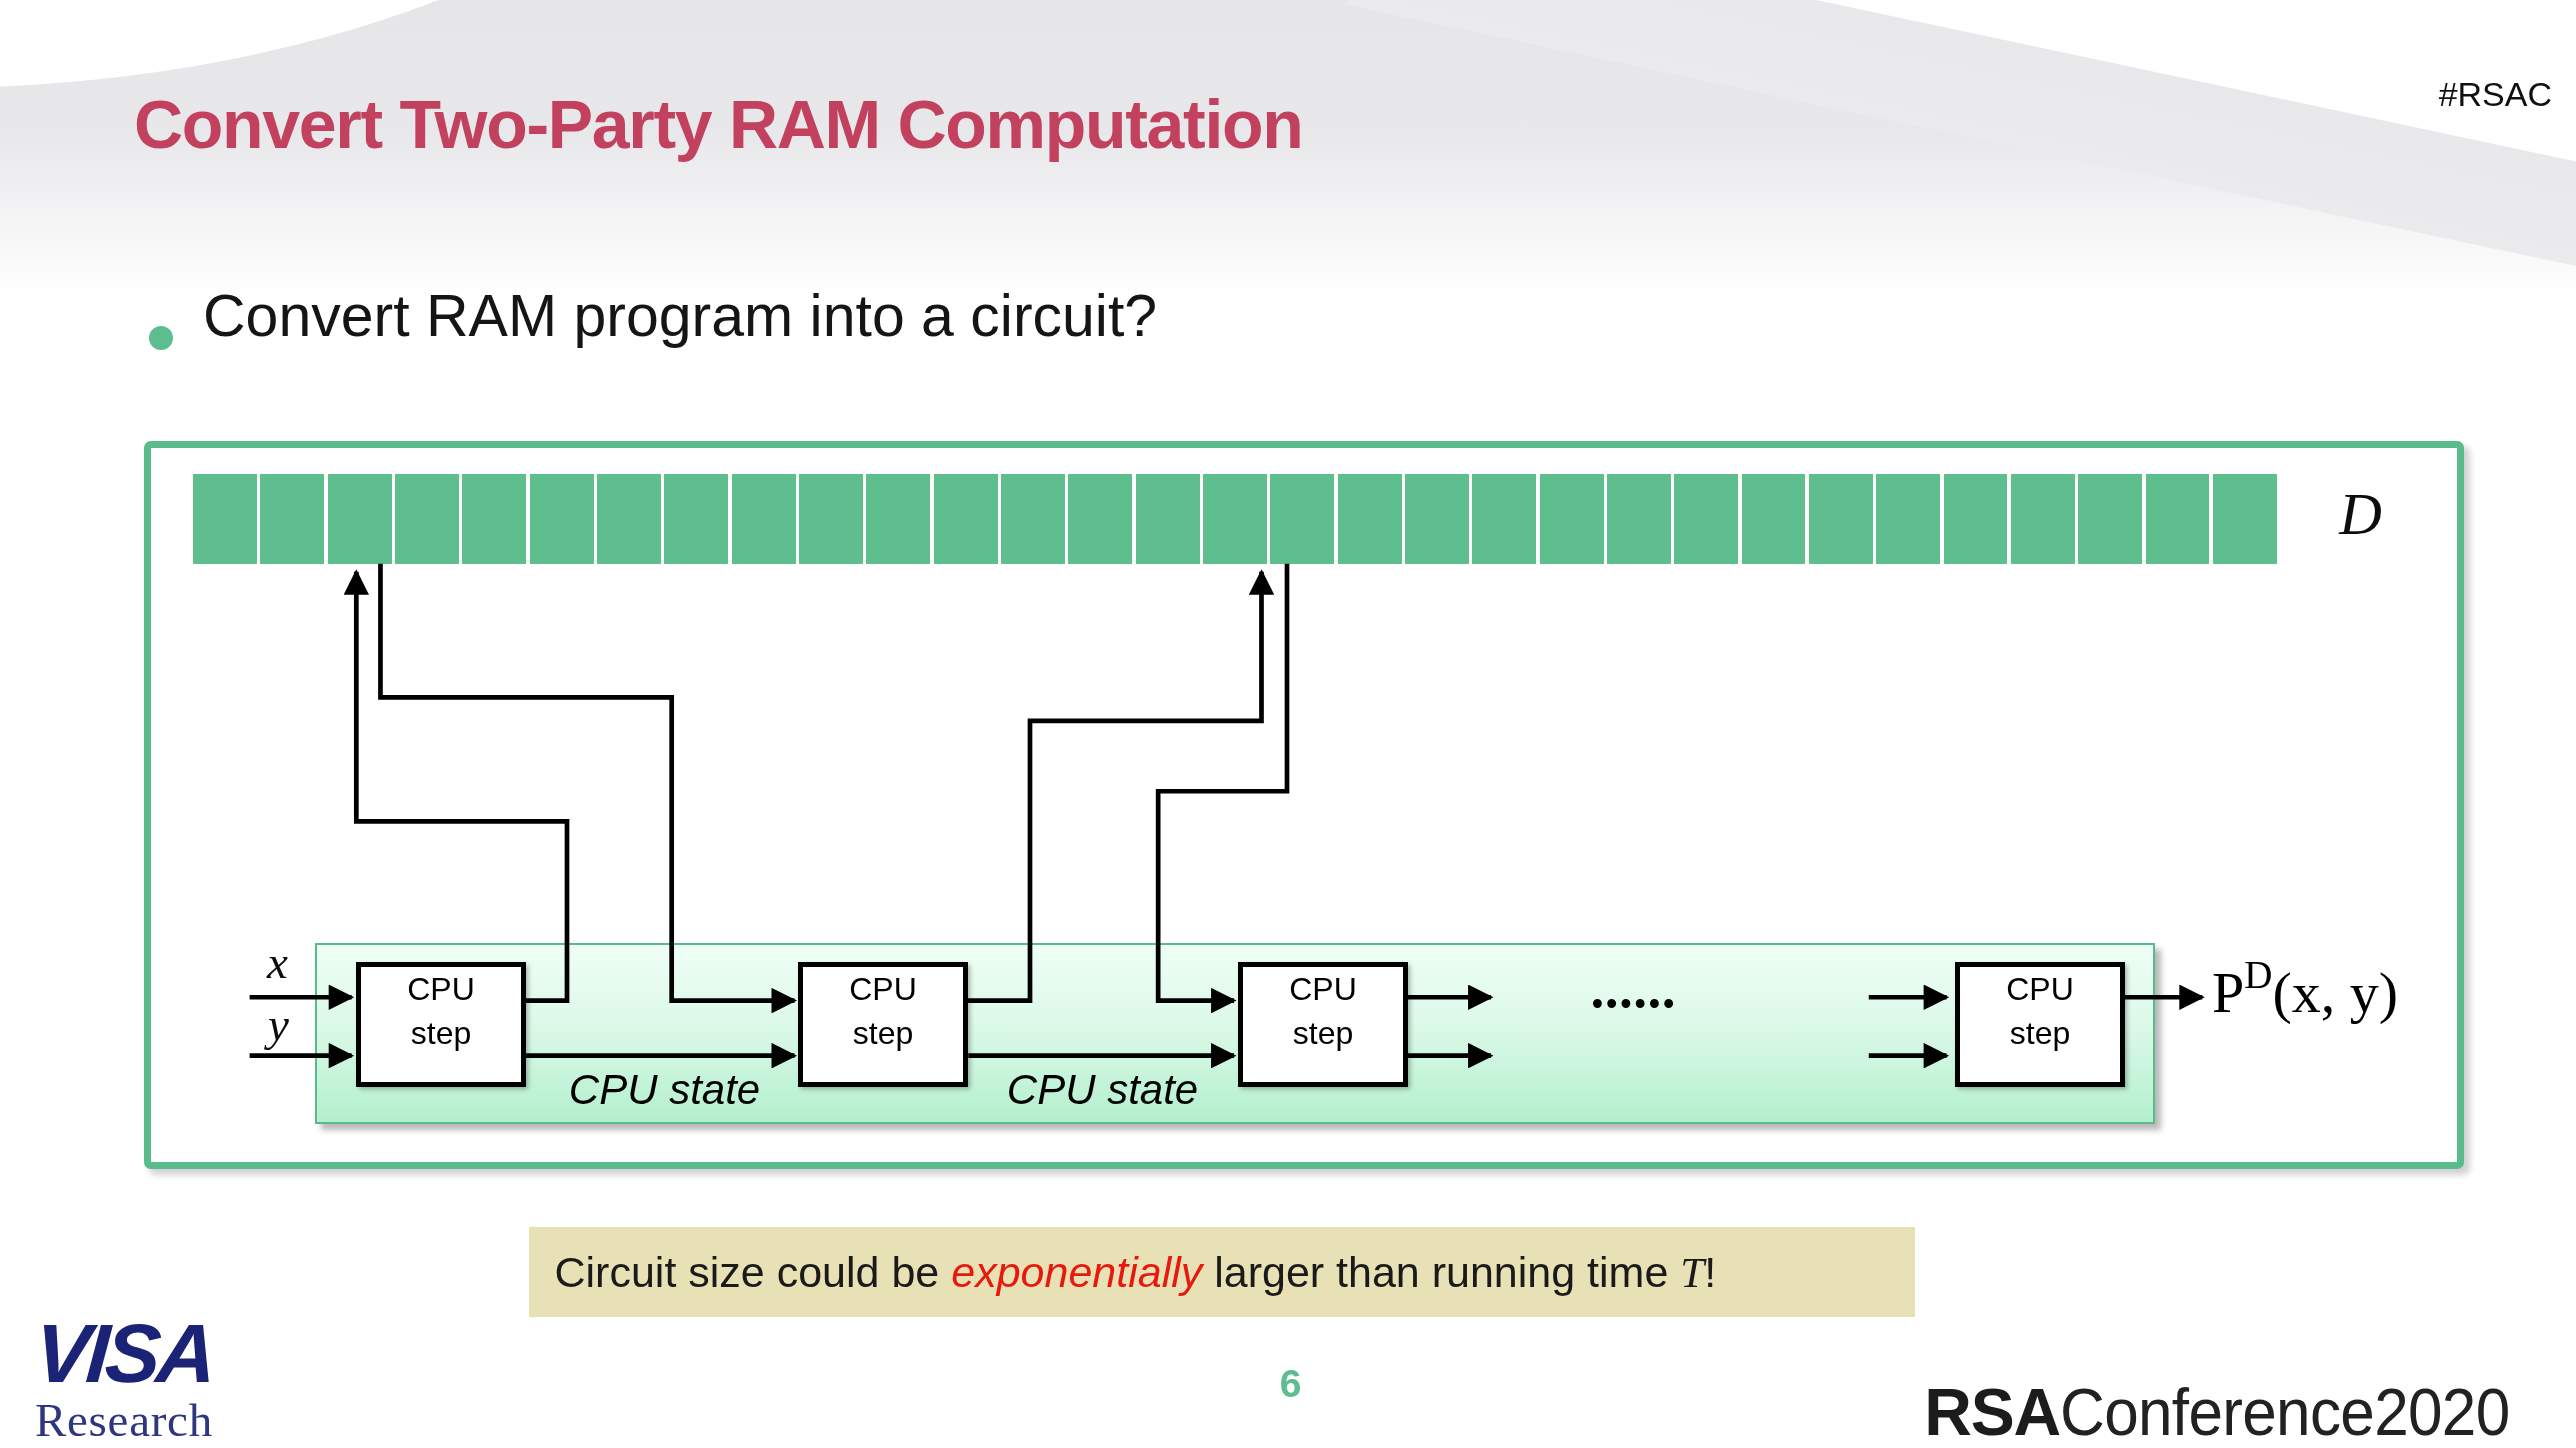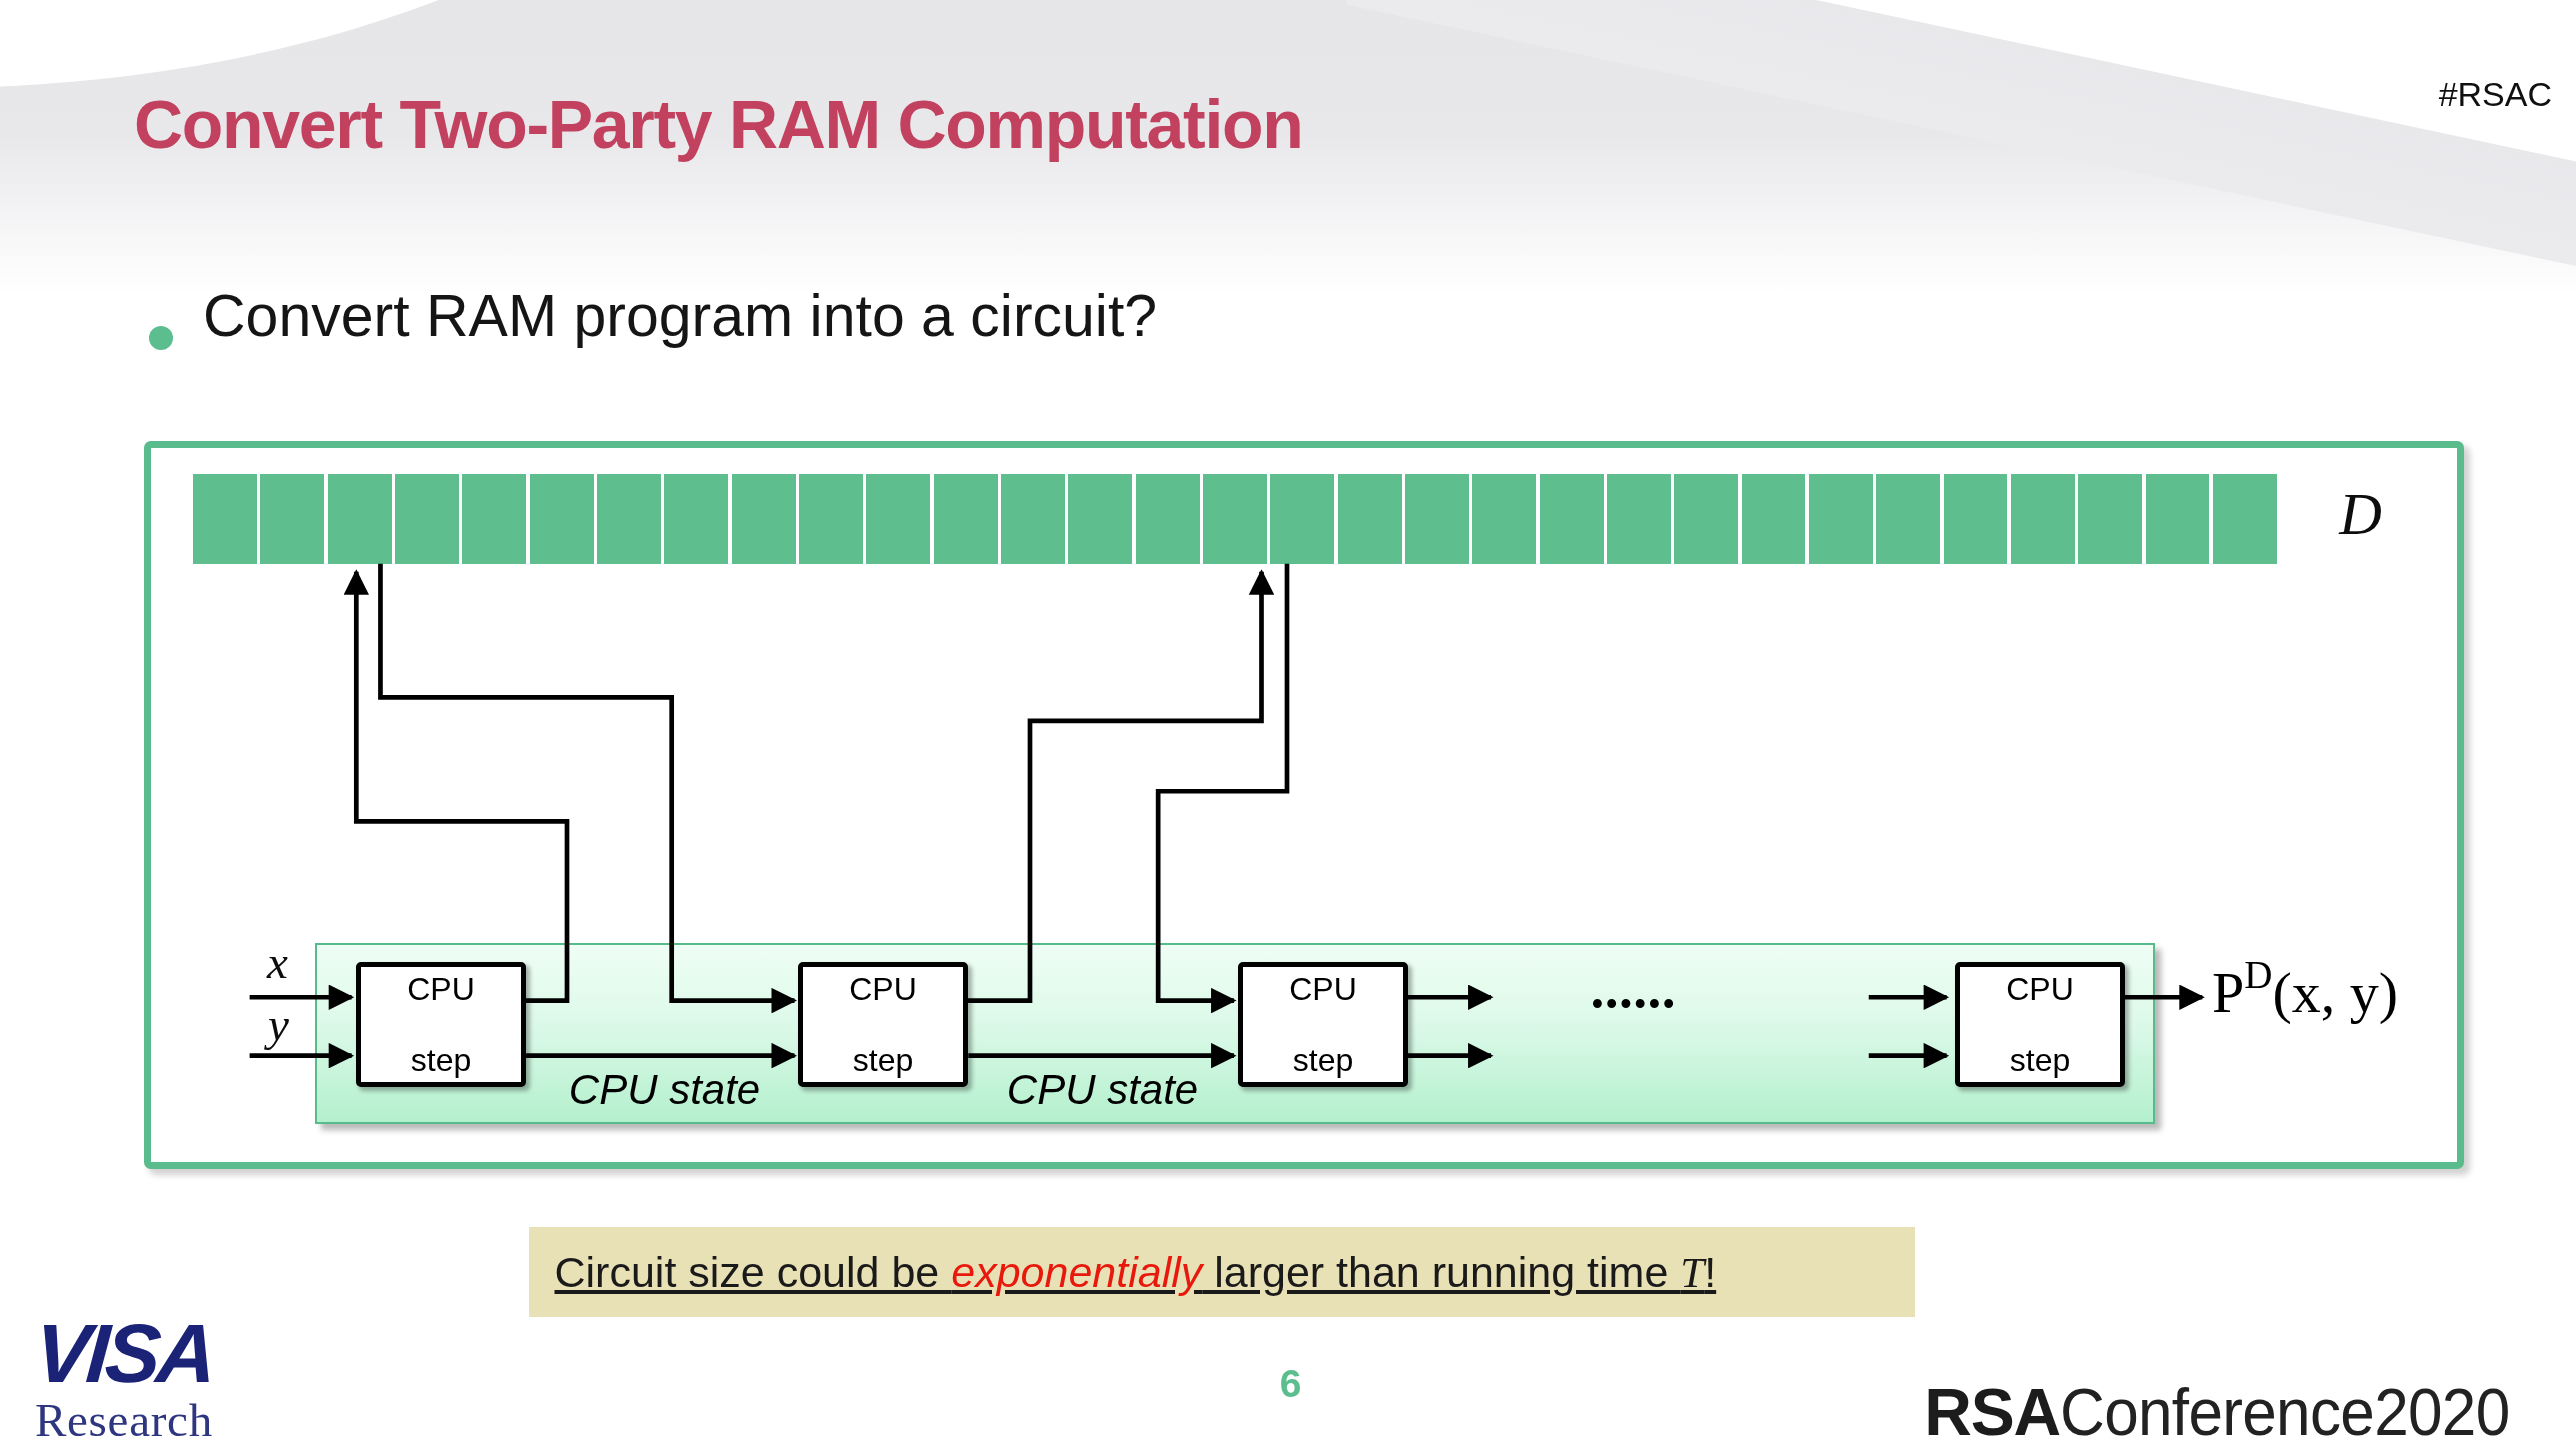--- a/index.html
+++ b/index.html
@@ -28,37 +28,37 @@
   .memrow{position:absolute;left:193px;top:474px;width:2084px;height:90px;display:flex;gap:3.4px;}
   .memrow .cell{flex:1;background:#5fbe8e;}
   .mem-label{position:absolute;left:2307px;top:480px;width:107px;text-align:center;
          font-family:"Liberation Serif",serif;font-style:italic;font-size:59px;color:#0d0d0d;}
   .mint{position:absolute;left:315px;top:943px;width:1840px;height:181px;
         border:2px solid #58bb8b;box-sizing:border-box;
         background:linear-gradient(180deg,#effef5 0%,#dcf9e8 45%,#b3f0cd 100%);
         box-shadow:6px 6px 6px rgba(0,0,0,.28);}
   svg.wires{position:absolute;left:0;top:0;width:2576px;height:1449px;pointer-events:none;}
   .cpu{position:absolute;top:962px;width:170px;height:125px;box-sizing:border-box;
-       border:5.4px solid #000;border-radius:5px;background:#fff;display:flex;flex-direction:column;
-       align-items:center;justify-content:space-between;font-size:32px;line-height:44px;color:#000;
+       border:5.4px solid #000;border-radius:0;background:#fff;display:flex;flex-direction:column;
+       align-items:center;justify-content:flex-start;font-size:32px;line-height:44px;color:#000;
        box-shadow:3.4px 3.4px 4.7px rgba(0,0,0,.3);}
   .cpu1{left:356px;} .cpu2{left:798px;} .cpu3{left:1238px;} .cpu4{left:1955px;}
   .io-label{position:absolute;font-family:"Liberation Serif",serif;font-style:italic;
        font-size:47px;color:#0d0d0d;}
   .lab-x{left:267px;top:935px;} .lab-y{left:268px;top:997px;}
   .state-label{position:absolute;top:1066px;width:201px;text-align:center;font-size:42px;color:#000;font-style:italic;}
   .state1{left:564px;} .state2{left:1002px;}
   .dots{position:absolute;left:1592px;top:986px;width:134px;font-size:31px;font-weight:bold;
         letter-spacing:3.4px;color:#000;}
   .formula{position:absolute;left:2212px;top:956px;font-family:"Liberation Serif",serif;
         font-size:58px;color:#000;white-space:nowrap;}
   .formula sup{font-size:39px;position:relative;top:-4px;}
   
   .callout{position:absolute;left:529px;top:1227px;width:1386px;height:90px;background:#e9e1b6;
-        display:flex;align-items:center;padding-left:25.5px;box-sizing:border-box;font-size:43px;color:#1a1a1a;text-decoration:underline;}
+        display:flex;align-items:center;padding-left:25.5px;box-sizing:border-box;font-size:43px;color:#1a1a1a;}
   .callout span{white-space:pre;}
   .callout .em{color:#e8190c;font-style:italic;}
   .callout .math{font-family:"Liberation Serif",serif;font-style:italic;}
   
   .visa{position:absolute;left:35px;top:1306px;color:#1b2377;}
   .visa .word{font-size:83px;font-weight:bold;font-style:italic;letter-spacing:-4px;
         display:block;transform:skewX(-4deg);}
   .visa .sub{font-size:47px;color:#2f3680;display:block;margin-top:-9.4px;letter-spacing:0.7px;font-family:Liberation Serif, serif;}
   .pagenum{position:absolute;left:1247px;top:1362px;width:87px;text-align:center;
         font-size:39px;font-weight:bold;color:#5cbd8e;}

